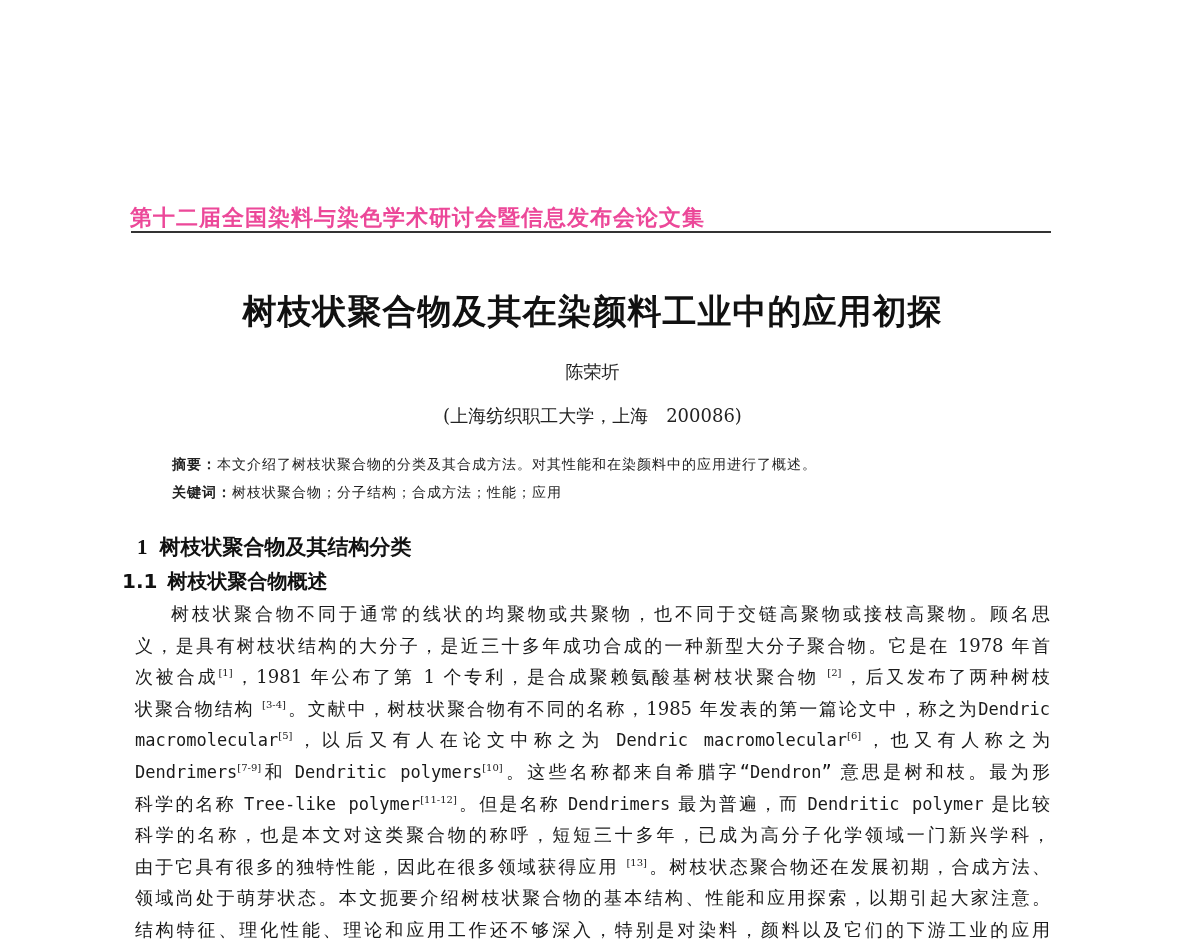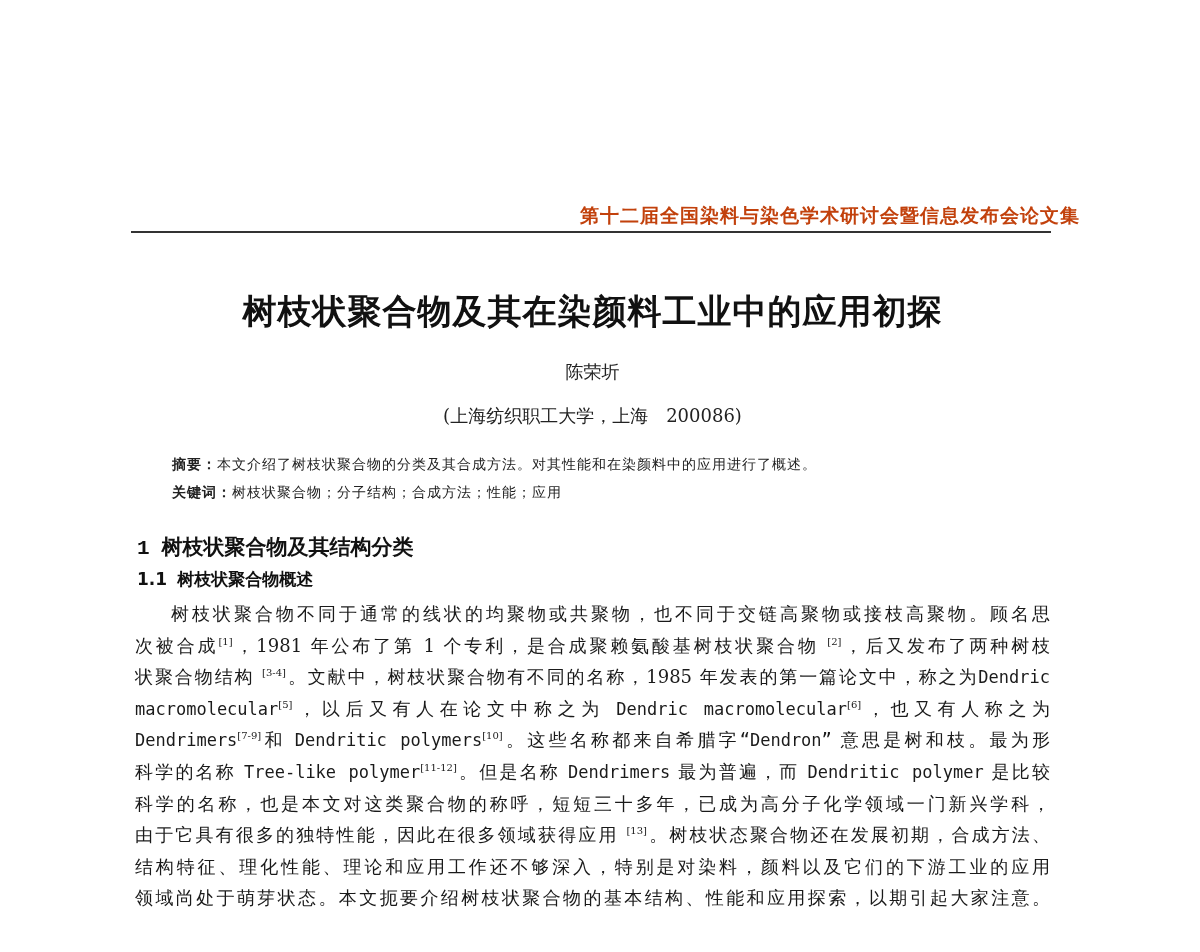--- a/index.html
+++ b/index.html
@@ -13,25 +13,25 @@
     position: relative;
     overflow: hidden;
     color: #1a1a1a;
     font-family: "DejaVu Serif", "Liberation Serif", serif;
   }
   .running-head {
     position: absolute;
     left: 130px;
     top: 203px;
     width: 950px;
-    text-align: right;
-    font-size: 19px;
+    text-align: left;
+    font-size: 22px;
     letter-spacing: 1px;
     font-weight: bold;
-    color: #c2410c;
+    color: #ec4899;
   }
   .head-rule {
     position: absolute;
     left: 131px;
     top: 231px;
     width: 920px;
     height: 2px;
     background: #333;
   }
   .title {
@@ -78,29 +78,29 @@
     font-family: "DejaVu Sans", "Liberation Sans", sans-serif;
   }
   .abs { top: 456px; }
   .kw { top: 484px; }
   .h1 {
     position: absolute;
     left: 137px;
     top: 533px;
     font-size: 21px;
     font-weight: bold;
-    font-family: Liberation Mono, monospace;
+    font-family: Liberation Serif, serif;
     color: #111;
   }
   .h1 .num { margin-right: 12px; }
   .h2 {
     position: absolute;
-    left: 137px;
+    left: 122px;
     top: 568px;
-    font-size: 17px;
+    font-size: 20px;
     font-weight: bold;
     font-family: "DejaVu Sans", "Liberation Sans", sans-serif;
     color: #111;
   }
   .h2 .num { margin-right: 10px; }
   .body-text {
     position: absolute;
     left: 135px;
     top: 598px;
     width: 915px;
@@ -137,22 +137,23 @@
 <div class="affiliation"><span>(上海纺织职工大学，上海</span><span class="zip">200086)</span></div>
 
 <div class="abstract-line abs"><span class="lbl">摘要：</span><span>本文介绍了树枝状聚合物的分类及其合成方法。对其性能和在染颜料中的应用进行了概述。</span></div>
 <div class="abstract-line kw"><span class="lbl">关键词：</span><span>树枝状聚合物；分子结构；合成方法；性能；应用</span></div>
 
 <div class="h1"><span class="num">1</span><span>树枝状聚合物及其结构分类</span></div>
 <div class="h2"><span class="num">1.1</span><span>树枝状聚合物概述</span></div>
 
 <div class="body-text">
   <span class="line indent">树枝状聚合物不同于通常的线状的均聚物或共聚物，也不同于交链高聚物或接枝高聚物。顾名思</span>
+  <span class="line">义，是具有树枝状结构的大分子，是近三十多年成功合成的一种新型大分子聚合物。它是在 1978 年首</span>
   <span class="line"><span>次被合成</span><sup>[1]</sup><span>，1981 年公布了第 1 个专利，是合成聚赖氨酸基树枝状聚合物</span> <sup>[2]</sup><span>，后又发布了两种树枝</span></span>
   <span class="line"><span>状聚合物结构</span> <sup>[3-4]</sup><span>。文献中，树枝状聚合物有不同的名称，1985 年发表的第一篇论文中，称之为</span><span class="mono">Dendric</span></span>
   <span class="line"><span class="mono">macromolecular</span><sup>[5]</sup><span>，以后又有人在论文中称之为</span> <span class="mono">Dendric macromolecular</span><sup>[6]</sup><span>，也又有人称之为</span></span>
   <span class="line"><span class="mono">Dendrimers</span><sup>[7-9]</sup><span>和</span> <span class="mono">Dendritic polymers</span><sup>[10]</sup><span>。这些名称都来自希腊字</span><span class="mono">“Dendron”</span> <span>意思是树和枝。最为形</span></span>
   <span class="line"><span>科学的名称</span> <span class="mono">Tree-like polymer</span><sup>[11-12]</sup><span>。但是名称</span> <span class="mono">Dendrimers</span> <span>最为普遍，而</span> <span class="mono">Dendritic polymer</span> <span>是比较</span></span>
   <span class="line">科学的名称，也是本文对这类聚合物的称呼，短短三十多年，已成为高分子化学领域一门新兴学科，</span>
   <span class="line"><span>由于它具有很多的独特性能，因此在很多领域获得应用</span> <sup>[13]</sup><span>。树枝状态聚合物还在发展初期，合成方法、</span></span>
+  <span class="line">领域尚处于萌芽状态。本文扼要介绍树枝状聚合物的基本结构、性能和应用探索，以期引起大家注意。</span>
   <span class="line">结构特征、理化性能、理论和应用工作还不够深入，特别是对染料，颜料以及它们的下游工业的应用</span>
-  <span class="line">领域尚处于萌芽状态。本文扼要介绍树枝状聚合物的基本结构、性能和应用探索，以期引起大家注意。</span>
 </div>
 
 </body></html>

